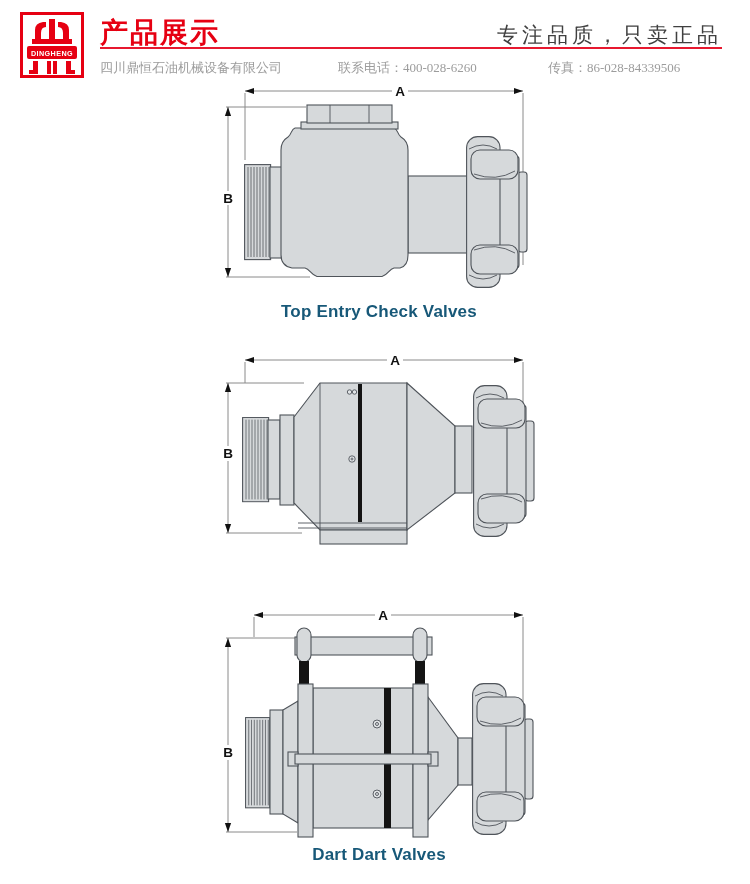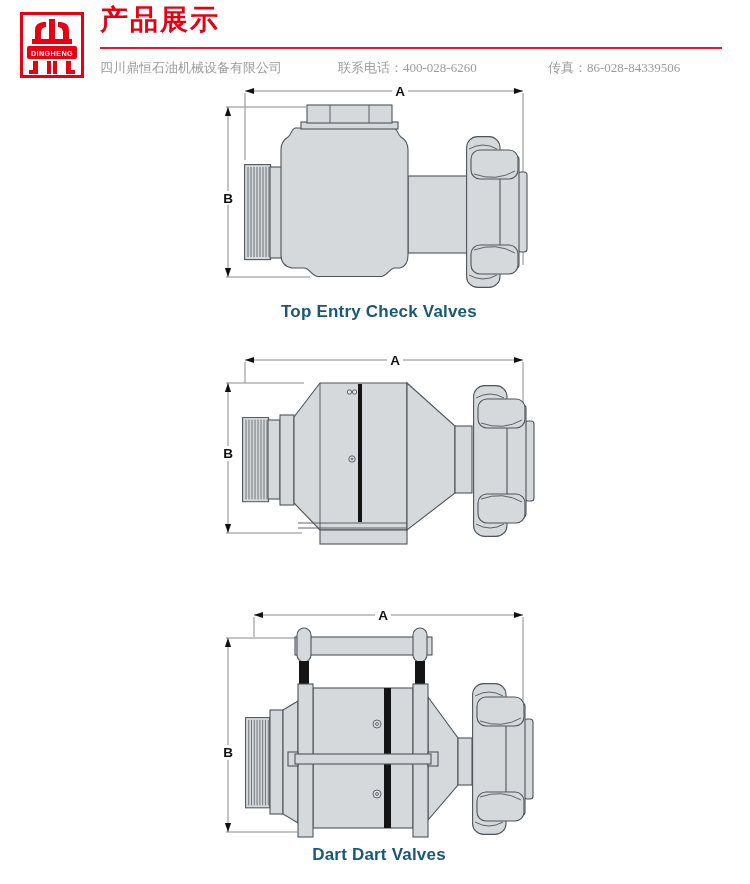--- a/index.html
+++ b/index.html
@@ -1,20 +1,20 @@
 <!DOCTYPE html>
 <html><head>
 <meta charset="utf-8">
 <style>
   html,body{margin:0;padding:0;background:#fff;}
   .page{position:relative;width:750px;height:884px;background:#ffffff;overflow:hidden;
         font-family:"Liberation Sans",sans-serif;}
   
   .logo{position:absolute;left:20px;top:12px;width:64px;height:66px;}
-  .page-title{position:absolute;left:100px;top:1px;font-size:28px;font-weight:bold;
+  .page-title{position:absolute;left:100px;top:14px;font-size:28px;font-weight:bold;
         color:#e60012;letter-spacing:2px;font-family:"Liberation Sans",sans-serif;}
   .slogan{position:absolute;right:28px;top:21px;font-size:21px;color:#404040;
         letter-spacing:4px;font-family:"Liberation Serif",serif;}
   .red-rule{position:absolute;left:100px;top:47px;width:622px;height:2px;background:#e7182f;}
   .info-row{position:absolute;left:0;top:59px;width:750px;height:18px;font-size:13px;
         color:#9c9c9c;font-family:"Liberation Serif",serif;}
   .company{position:absolute;left:100px;top:0;}
   .phone{position:absolute;left:338px;top:0;text-align:center;}
   .fax{position:absolute;left:548px;top:0;}
   
@@ -45,20 +45,21 @@
       <rect x="7" y="34" width="50" height="13" rx="2"></rect>
       <path d="M18,49 L18,62 L9,62 L9,58 L13,58 L13,49 Z"></path>
       <path d="M46,49 L46,62 L55,62 L55,58 L51,58 L51,49 Z"></path>
       <rect x="27" y="49" width="4" height="13"></rect>
       <rect x="33" y="49" width="4" height="13"></rect>
     </g>
     <text x="32" y="44" text-anchor="middle" fill="#ffffff" font-size="7.2" font-weight="bold" letter-spacing="0.4" font-family="Liberation Sans, sans-serif">DINGHENG</text>
   </svg>
 
   <div class="page-title">产品展示</div>
+  <div class="slogan">专注品质，只卖正品</div>
   <div class="red-rule"></div>
 
   <div class="info-row">
     <span class="company">四川鼎恒石油机械设备有限公司</span>
     <span class="phone">联系电话：400-028-6260</span>
     <span class="fax">传真：86-028-84339506</span>
   </div>
 
   <svg class="fig-svg" style="top:85px" width="326" height="215" viewBox="0 0 326 215">
     <defs>

